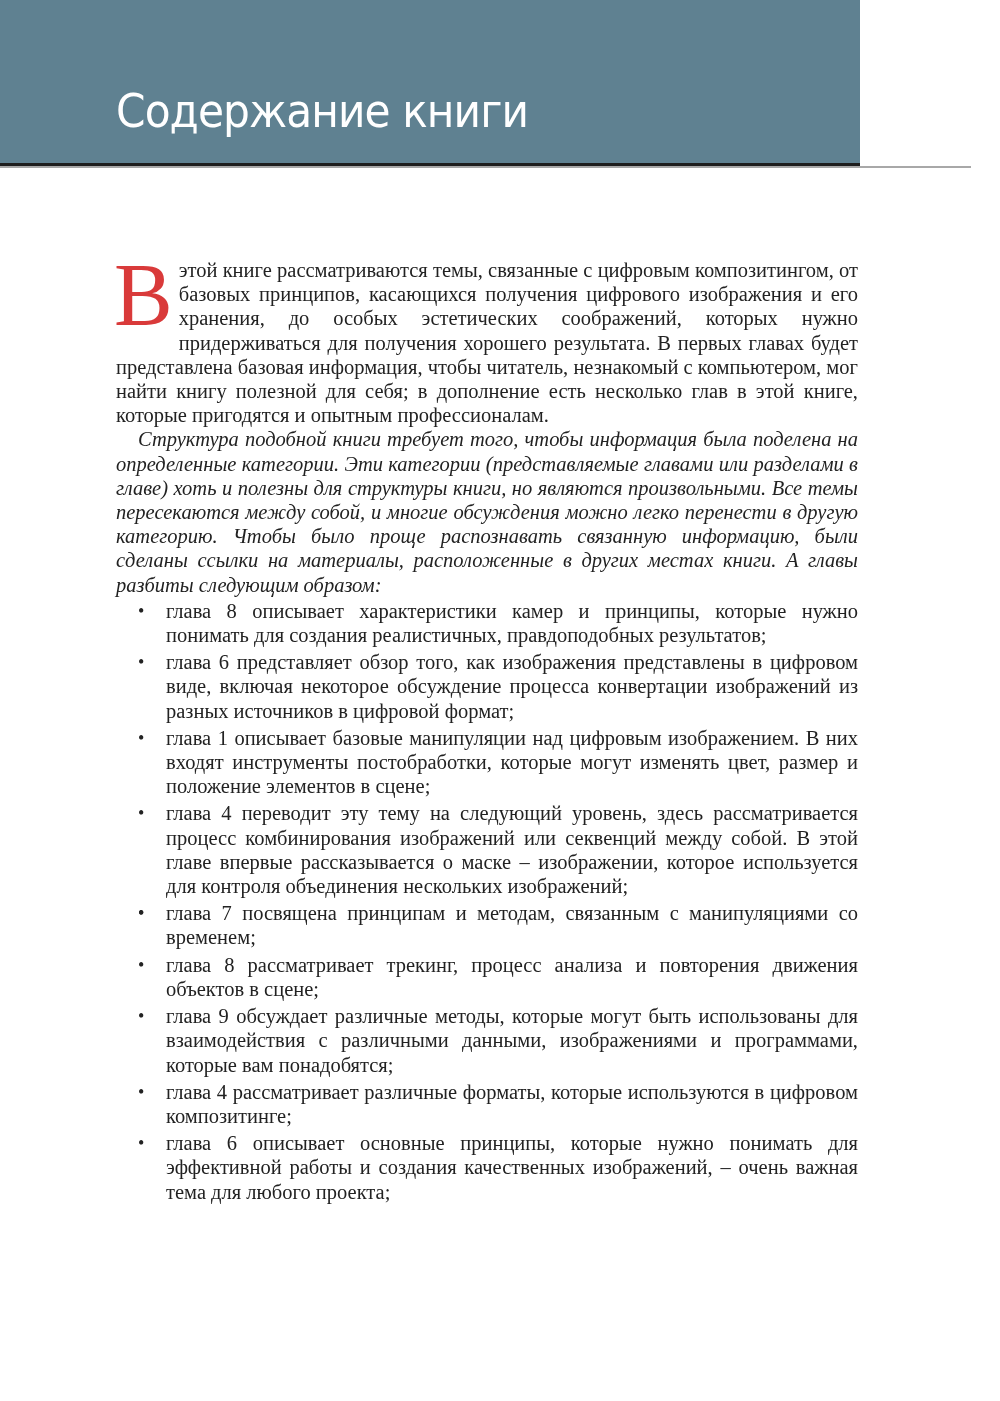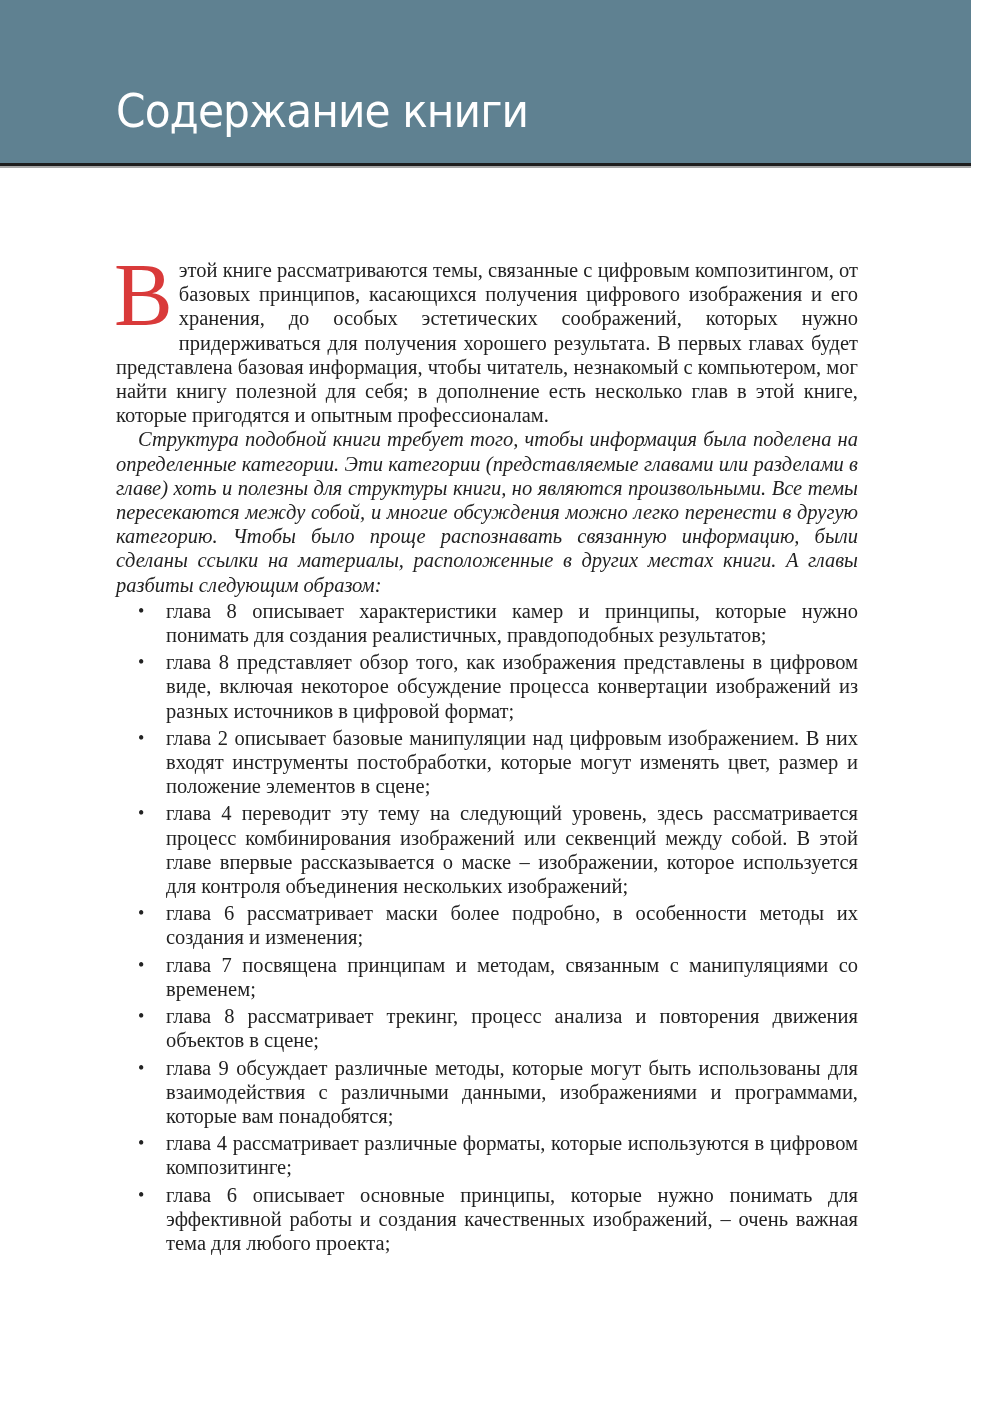--- a/index.html
+++ b/index.html
@@ -1,18 +1,18 @@
 <!DOCTYPE html>
 <html><head>
 <meta charset="utf-8">
 <style>
   html, body { margin: 0; padding: 0; background: #ffffff; }
   body { width: 1000px; height: 1401px; position: relative; overflow: hidden; }
   .header {
-    position: absolute; left: 0; top: 0; width: 971px; height: 163px;
+    position: absolute; left: 0; top: 0; width: 860px; height: 163px;
     background: #5f8191;
     border-bottom: 3px solid #1e1e1e;
   }
   .header-shadow {
     position: absolute; left: 0; top: 166px; width: 971px; height: 2px; background: #a8a8a8;
   }
   .title {
     position: absolute; left: 116px; top: 88px;
     font-family: "DejaVu Sans", sans-serif; font-size: 46px; color: #ffffff;
     letter-spacing: -1px; font-weight: normal; margin: 0; line-height: 1;
@@ -44,23 +44,23 @@
 <div class="header-shadow"></div>
 
 <div class="content">
   <p class="para">
     <span class="dropcap" style="color: rgb(217, 58, 58);">В</span>
     <span>этой книге рассматриваются темы, связанные с цифровым композитингом, от базовых принципов, касающихся получения цифрового изображения и его хранения, до особых эстетических соображений, которых нужно придерживаться для получения хорошего результата. В первых главах будет представлена базовая информация, чтобы читатель, незнакомый с компьютером, мог найти книгу полезной для себя; в дополнение есть несколько глав в этой книге, которые пригодятся и опытным профессионалам.</span>
   </p>
   <p class="para indent">Структура подобной книги требует того, чтобы информация была поделена на определенные категории. Эти категории (представляемые главами или разделами в главе) хоть и полезны для структуры книги, но являются произвольными. Все темы пересекаются между собой, и многие обсуждения можно легко перенести в другую категорию. Чтобы было проще распознавать связанную информацию, были сделаны ссылки на материалы, расположенные в других местах книги. А главы разбиты следующим образом:</p>
   <ul class="chapters">
     <li><span class="bullet">•</span><span>глава 8 описывает характеристики камер и принципы, которые нужно понимать для создания реалистичных, правдоподобных результатов;</span></li>
-    <li><span class="bullet">•</span><span>глава 8 представляет обзор того, как изображения представлены в цифровом виде, включая некоторое обсуждение процесса конвертации изображений из разных источников в цифровой формат;</span></li>
-    <li><span class="bullet">•</span><span>глава 2 описывает базовые манипуляции над цифровым изображением. В них входят инструменты постобработки, которые могут изменять цвет, размер и положение элементов в сцене;</span></li>
+    <li><span class="bullet">•</span><span>глава 6 представляет обзор того, как изображения представлены в цифровом виде, включая некоторое обсуждение процесса конвертации изображений из разных источников в цифровой формат;</span></li>
+    <li><span class="bullet">•</span><span>глава 1 описывает базовые манипуляции над цифровым изображением. В них входят инструменты постобработки, которые могут изменять цвет, размер и положение элементов в сцене;</span></li>
     <li><span class="bullet">•</span><span>глава 4 переводит эту тему на следующий уровень, здесь рассматривается процесс комбинирования изображений или секвенций между собой. В этой главе впервые рассказывается о маске – изображении, которое используется для контроля объединения нескольких изображений;</span></li>
-    <li><span class="bullet">•</span><span>глава 6 рассматривает маски более подробно, в особенности методы их создания и изменения;</span></li>
+    <li><span class="bullet">•</span></li>
     <li><span class="bullet">•</span><span>глава 7 посвящена принципам и методам, связанным с манипуляциями со временем;</span></li>
     <li><span class="bullet">•</span><span>глава 8 рассматривает трекинг, процесс анализа и повторения движения объектов в сцене;</span></li>
     <li><span class="bullet">•</span><span>глава 9 обсуждает различные методы, которые могут быть использованы для взаимодействия с различными данными, изображениями и программами, которые вам понадобятся;</span></li>
     <li><span class="bullet">•</span><span>глава 4 рассматривает различные форматы, которые используются в цифровом композитинге;</span></li>
     <li><span class="bullet">•</span><span>глава 6 описывает основные принципы, которые нужно понимать для эффективной работы и создания качественных изображений, – очень важная тема для любого проекта;</span></li>
   </ul>
 </div>
 
 </body></html>

